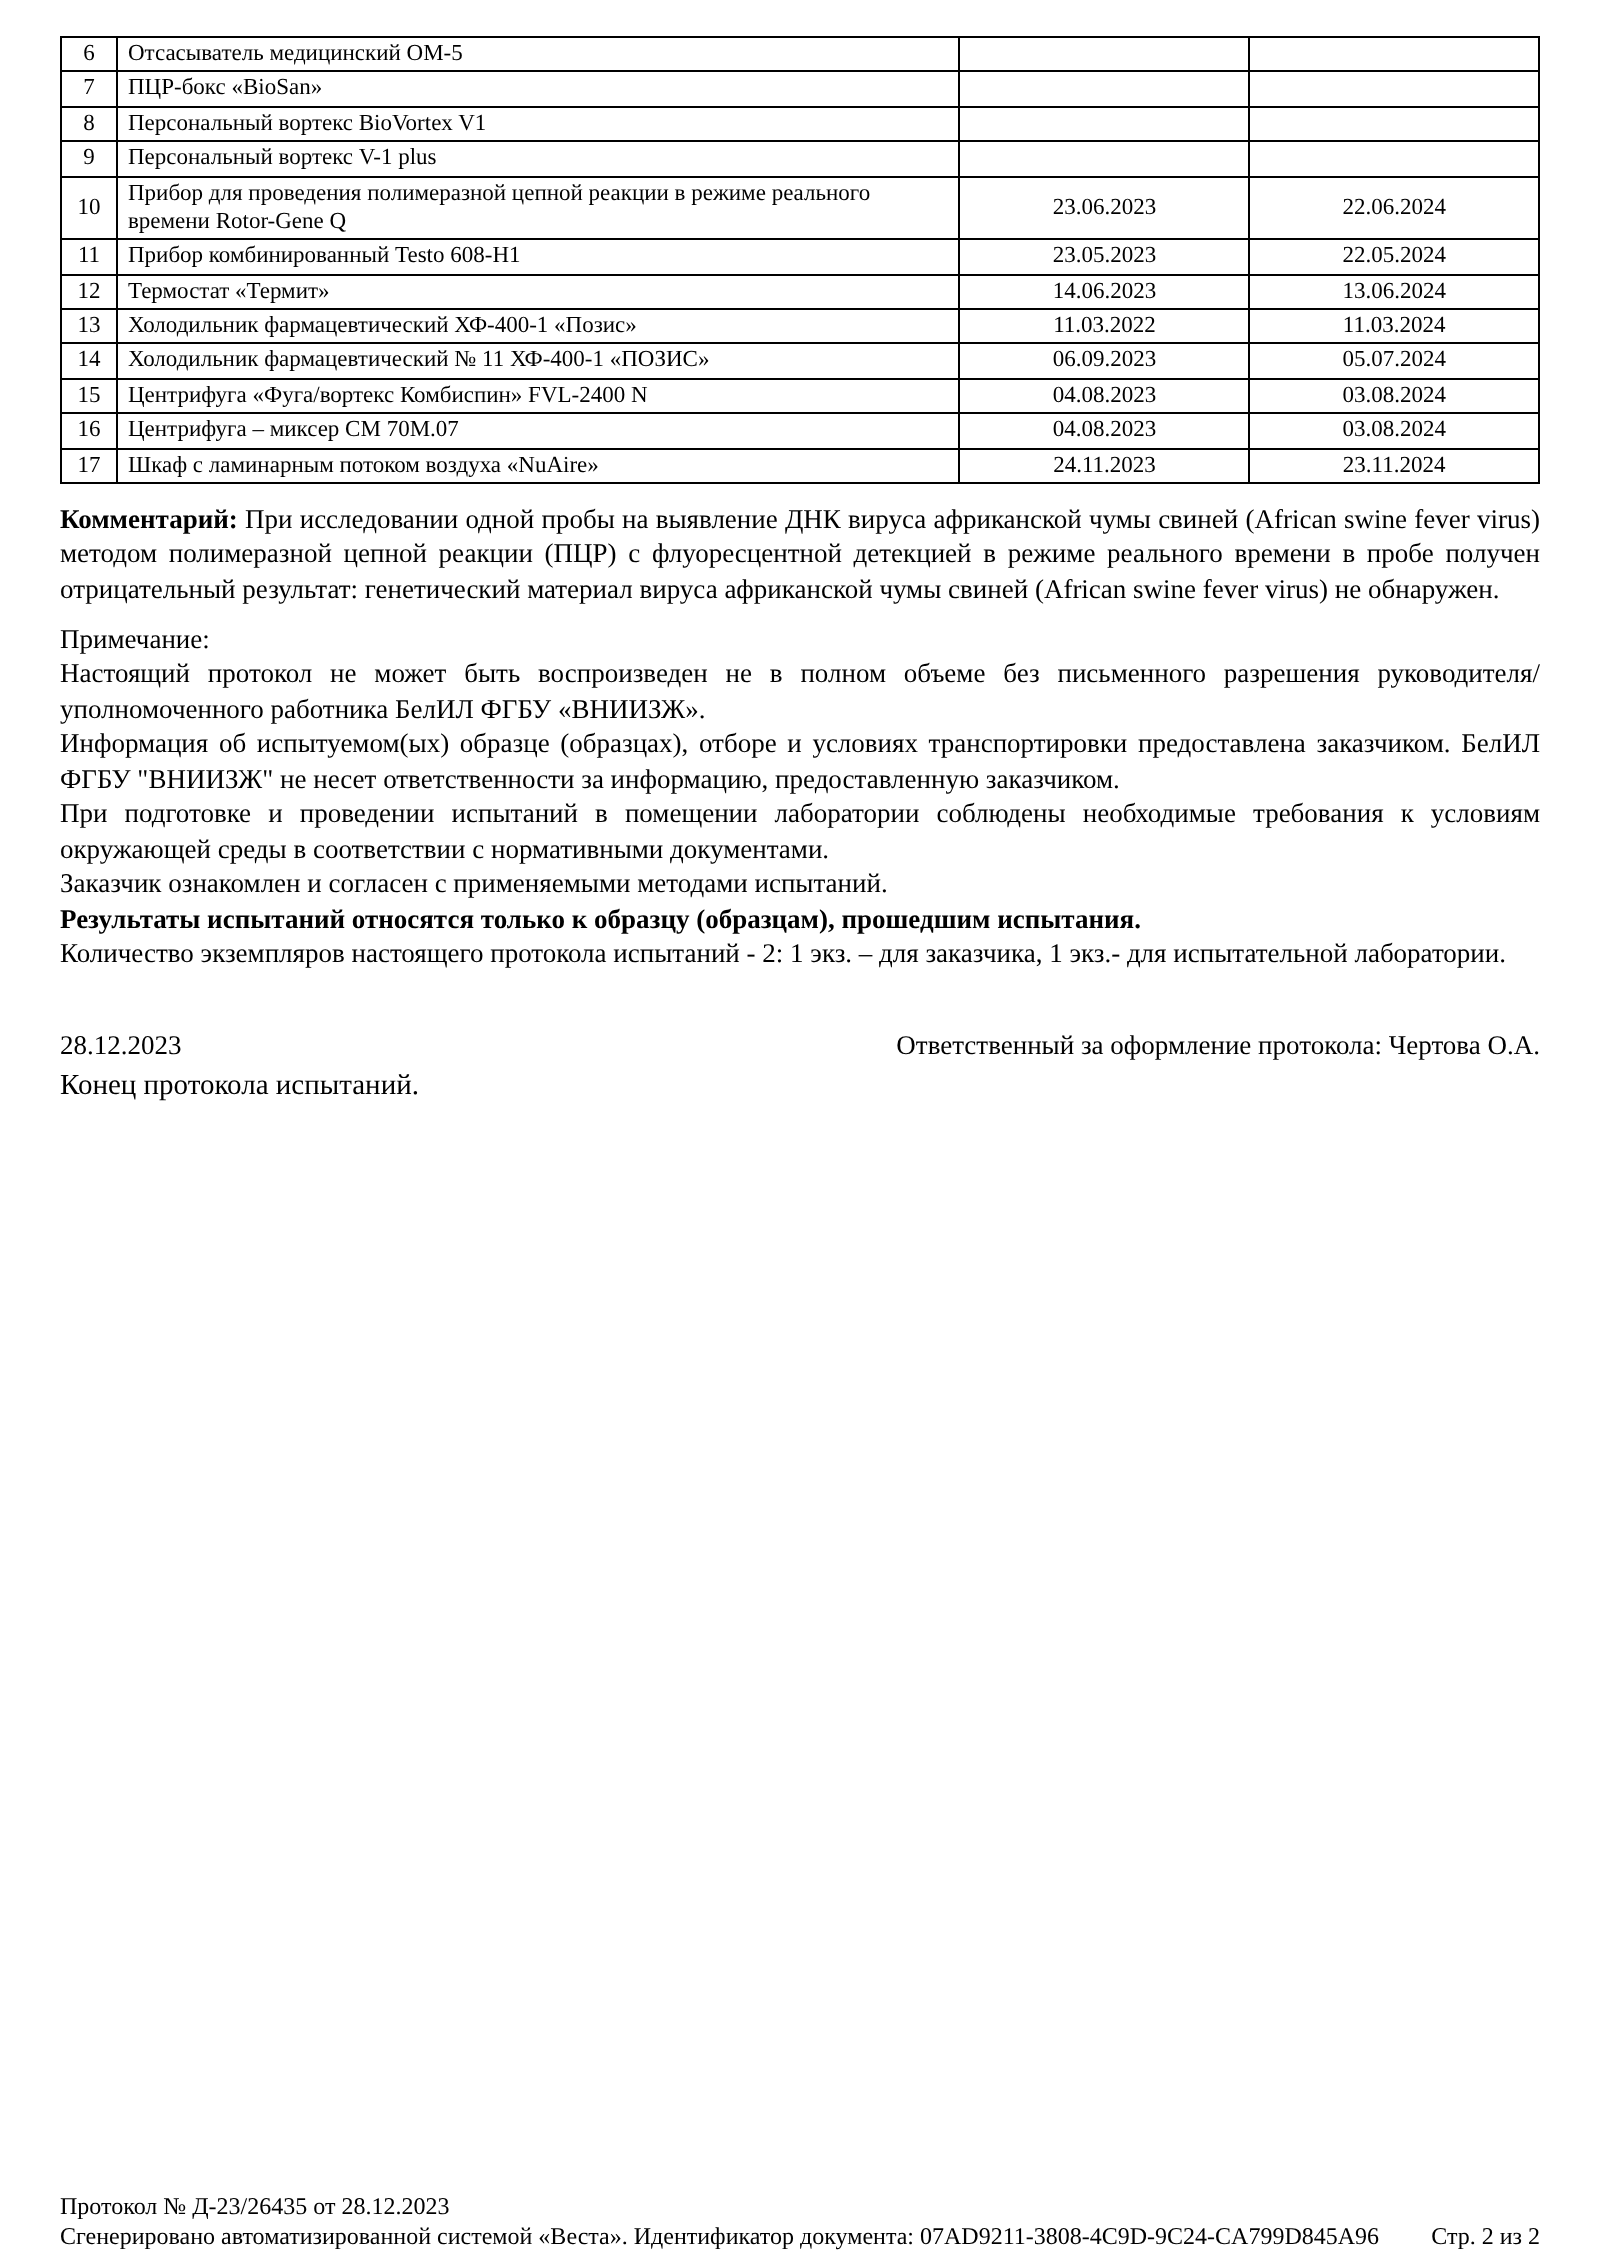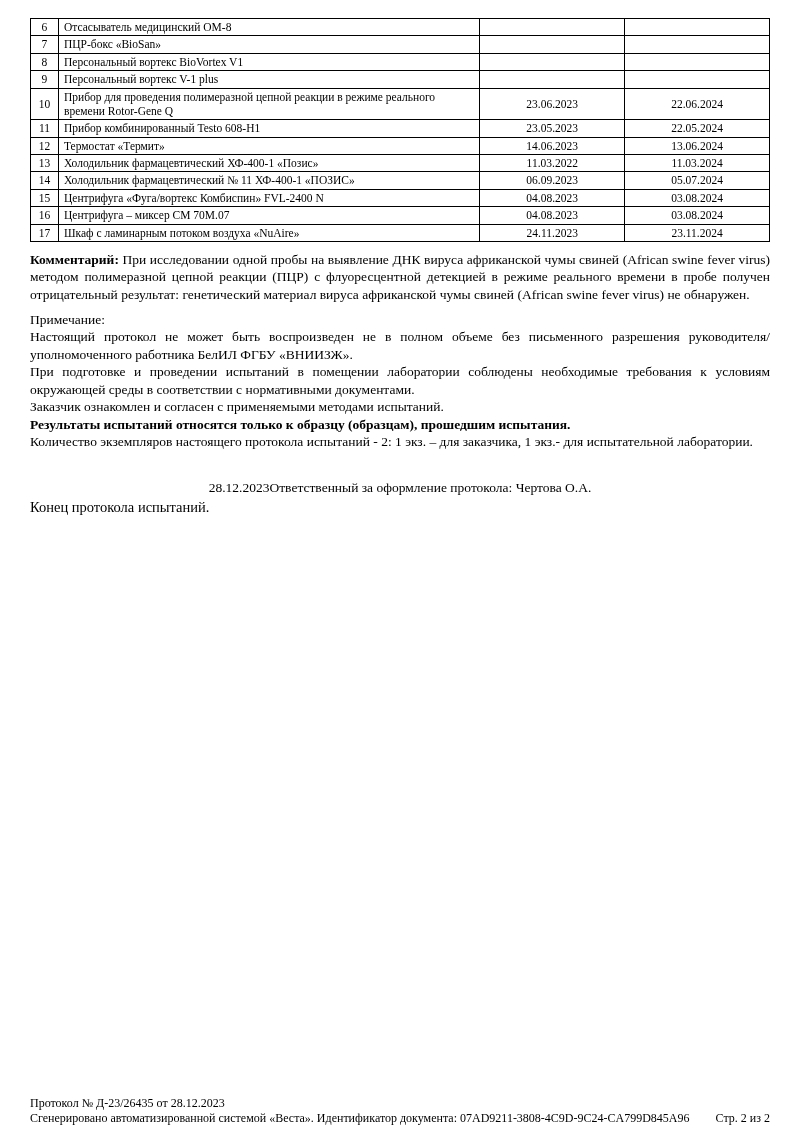--- a/index.html
+++ b/index.html
@@ -34,21 +34,21 @@
   td.c-date { width: 145px; text-align: center; }
   
   .body-block { font-size: 13.5px; line-height: 1.3; text-align: justify; }
   .commentary { margin-top: 9px; }
   .bold { font-weight: bold; }
   .notes { margin-top: 7px; }
   .notes p { text-align: justify; }
   .signoff {
     margin-top: 28px;
     display: flex;
-    justify-content: center;
+    justify-content: space-between;
     font-size: 13.5px;
     line-height: 1.3;
   }
   .end-line { font-size: 14.5px; line-height: 1.3; margin-top: 2px; text-align: left; }
   
   .footer {
     position: absolute;
     left: 30px; right: 30px;
     bottom: 5px;
     font-size: 12px;
@@ -63,21 +63,21 @@
 </style>
 </head>
 <body>
 
 <div class="page">
 
   <table class="equip-table">
     <tbody>
       <tr>
         <td class="c-num">6</td>
-        <td class="c-name">Отсасыватель медицинский ОМ-8</td>
+        <td class="c-name">Отсасыватель медицинский ОМ-5</td>
         <td class="c-date"></td>
         <td class="c-date"></td>
       </tr>
       <tr>
         <td class="c-num">7</td>
         <td class="c-name">ПЦР-бокс «BioSan»</td>
         <td class="c-date"></td>
         <td class="c-date"></td>
       </tr>
       <tr>
@@ -141,20 +141,21 @@
         <td class="c-date">23.11.2024</td>
       </tr>
     </tbody>
   </table>
 
   <p class="body-block commentary"><span class="bold">Комментарий:</span><span> При исследовании одной пробы на выявление ДНК вируса африканской чумы свиней (African swine fever virus) методом полимеразной цепной реакции (ПЦР) с флуоресцентной детекцией в режиме реального времени в пробе получен отрицательный результат: генетический материал вируса африканской чумы свиней (African swine fever virus) не обнаружен.</span></p>
 
   <div class="body-block notes">
     <p style="text-align:left;">Примечание:</p>
     <p>Настоящий протокол не может быть воспроизведен не в полном объеме без письменного разрешения руководителя/уполномоченного работника БелИЛ ФГБУ «ВНИИЗЖ».</p>
+    <p>Информация об испытуемом(ых) образце (образцах), отборе и условиях транспортировки предоставлена заказчиком. БелИЛ ФГБУ "ВНИИЗЖ" не несет ответственности за информацию, предоставленную заказчиком.</p>
     <p>При подготовке и проведении испытаний в помещении лаборатории соблюдены необходимые требования к условиям окружающей среды в соответствии с нормативными документами.</p>
     <p>Заказчик ознакомлен и согласен с применяемыми методами испытаний.</p>
     <p class="bold">Результаты испытаний относятся только к образцу (образцам), прошедшим испытания.</p>
     <p>Количество экземпляров настоящего протокола испытаний - 2: 1 экз. – для заказчика, 1 экз.- для испытательной лаборатории.</p>
   </div>
 
   <div class="signoff">
     <span>28.12.2023</span>
     <span>Ответственный за оформление протокола: Чертова О.А.</span>
   </div>

